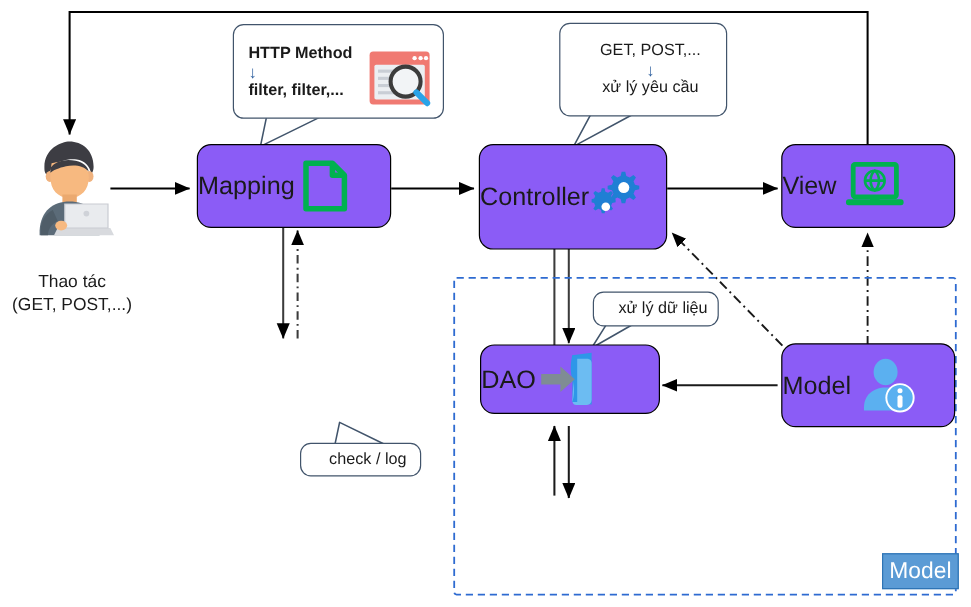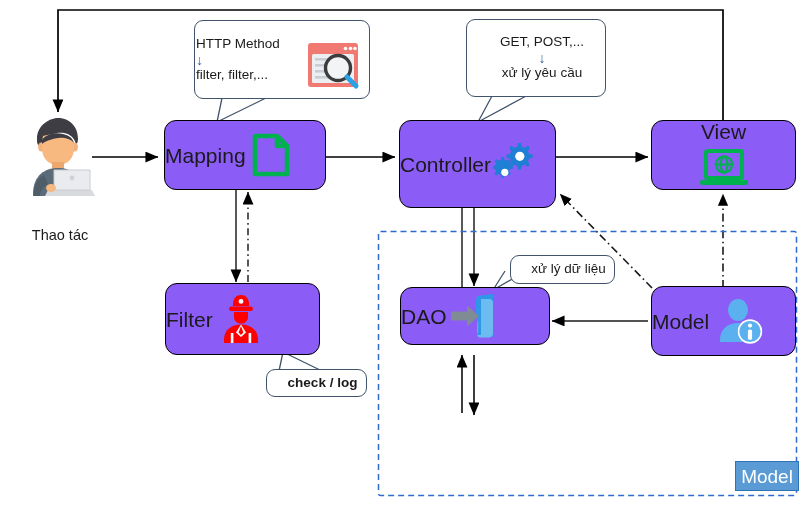--- a/index.html
+++ b/index.html
@@ -10,21 +10,21 @@
 
   .node{position:absolute;box-sizing:border-box;border:1.6px solid #000;
         border-radius:12px;background:#8b5cf6;display:flex;align-items:center;
         gap:6px;}
   .node .lbl{font-size:21px;color:#1a1a1a;line-height:1;white-space:nowrap;}
 
   .callout{position:absolute;box-sizing:border-box;border:1.3px solid #41546b;
            border-radius:9px;background:#fff;display:flex;flex-direction:column;
            align-items:center;justify-content:center;padding-left:12px;}
   .callout .ctxt{font-size:13.5px;color:#1a1a1a;line-height:1.25;white-space:nowrap;}
-  .callout.left-align{align-items:flex-start;padding-left:1px;}
+  .callout.left-align{align-items:flex-start;padding-left:12px;font-weight:bold;}
   .downarrow{color:#2e5f9e;font-size:14px;line-height:1;}
 
   .actor-cap{position:absolute;text-align:center;font-size:14.5px;color:#1a1a1a;
              line-height:1.3;white-space:nowrap;margin-top:20px;}
 
   .modeltag{position:absolute;box-sizing:border-box;background:#5B9BD5;
             border:1.4px solid #2E74B5;display:flex;align-items:center;
             justify-content:center;}
   .modeltag span{font-size:19px;color:#fff;line-height:1;}
 
@@ -144,20 +144,21 @@
 
       <path d="M36,58 L72,58 L72,78 L36,78 Z" fill="#e9ebee" stroke="#c9ccd2" stroke-width="1"></path>
       <circle cx="54" cy="66" r="2.4" fill="#cfd2d8"></circle>
 
       <ellipse cx="33" cy="76" rx="5" ry="4" fill="#f7b980"></ellipse>
     </svg>
   </div>
 
   <div class="actor-cap" style="left:0px;top:206px;width:120px;">
     <div>Thao tác</div>
+    <div>(GET, POST,...)</div>
   </div>
 
   <div class="callout left-align" style="left:194px;top:20px;width:176px;height:79px;">
     <div class="ctxt">HTTP Method</div>
     <div class="downarrow">↓</div>
     <div class="ctxt">filter, filter,...</div>
     <div style="position:absolute;right:8px;top:19px;width:56px;height:50px;">
       <svg viewBox="0 0 56 50" width="56" height="50" class="ico">
         <rect x="3" y="3" width="50" height="44" rx="3" fill="#f07a72"></rect>
         <rect x="7" y="14" width="42" height="29" rx="1.5" fill="#eceff2"></rect>
@@ -173,25 +174,25 @@
       </svg>
     </div>
   </div>
 
   <div class="callout" style="left:466px;top:19px;width:140px;height:78px;">
     <div class="ctxt">GET, POST,...</div>
     <div class="downarrow">↓</div>
     <div class="ctxt">xử lý yêu cầu</div>
   </div>
 
-  <div class="callout" style="left:510px;top:243px;width:105px;height:29px;margin-top:12px;">
+  <div class="callout" style="left:494px;top:243px;width:105px;height:29px;">
     <div class="ctxt">xử lý dữ liệu</div>
   </div>
 
-  <div class="callout" style="left:266px;top:369px;width:101px;height:28px;font-weight:bold;">
+  <div class="callout" style="left:250px;top:369px;width:101px;height:28px;">
     <div class="ctxt">check / log</div>
   </div>
 
   <div class="node" style="left:164px;top:120px;width:162px;height:70px;">
     <span class="lbl">Mapping</span>
     <span style="width:38px;height:44px;display:block;">
       <svg viewBox="0 0 38 44" width="38" height="44" class="ico">
         <path d="M3,3 L25,3 L35,13 L35,41 L3,41 Z" fill="none" stroke="#00B14F" stroke-width="4.6" stroke-linejoin="round"></path>
         <path d="M25,3 L25,13 L35,13" fill="none" stroke="#00B14F" stroke-width="4.6" stroke-linejoin="round"></path>
       </svg>
@@ -211,60 +212,34 @@
           <path d="M31,6 l3.6,0 l1,4.3 l3.4,1.4 l3.7,-2.4 l2.5,2.5 l-2.4,3.7 l1.4,3.4 l4.3,1
                    l0,3.6 l-4.3,1 l-1.4,3.4 l2.4,3.7 l-2.5,2.5 l-3.7,-2.4 l-3.4,1.4 l-1,4.3
                    l-3.6,0 l-1,-4.3 l-3.4,-1.4 l-3.7,2.4 l-2.5,-2.5 l2.4,-3.7 l-1.4,-3.4
                    l-4.3,-1 l0,-3.6 l4.3,-1 l1.4,-3.4 l-2.4,-3.7 l2.5,-2.5 l3.7,2.4 l3.4,-1.4 z" transform="translate(-12,13) scale(0.66)"></path>
           <circle cx="11.8" cy="32.3" r="3.6" fill="#fff"></circle>
         </g>
       </svg>
     </span>
   </div>
 
-  <div class="node" style="left:651px;top:120px;width:145px;height:70px;flex-direction:column;">
+  <div class="node" style="left:651px;top:120px;width:145px;height:70px;">
     <span class="lbl">View</span>
     <span style="width:52px;height:42px;display:block;">
       <svg viewBox="0 0 52 42" width="52" height="42" class="ico">
         <rect x="8" y="3" width="36" height="27" rx="1.5" fill="none" stroke="#00B14F" stroke-width="4"></rect>
         <rect x="2" y="32" width="48" height="5" rx="2.2" fill="#00B14F"></rect>
         <rect x="22" y="30" width="8" height="3" fill="#00B14F"></rect>
         <circle cx="26" cy="16.5" r="8.2" fill="none" stroke="#00B14F" stroke-width="2.2"></circle>
         <path d="M17.8,16.5 h16.4" stroke="#00B14F" stroke-width="2.2"></path>
         <path d="M26,8.3 C21.4,11.6 21.4,21.4 26,24.7 C30.6,21.4 30.6,11.6 26,8.3 Z" fill="none" stroke="#00B14F" stroke-width="2.2"></path>
       </svg>
     </span>
   </div>
 
-  <div class="node" style="left:165px;top:283px;width:155px;height:72px;">
-    <span class="lbl">Filter</span>
-    <span style="width:44px;height:52px;display:block;">
-      <svg viewBox="0 0 44 52" width="44" height="52" class="ico">
-        <g fill="#FF0000">
-
-          <path d="M14,11 C14,5.4 17.4,2 22,2 C26.6,2 30,5.4 30,11 L30,13 L14,13 Z"></path>
-
-          <rect x="10" y="13.4" width="24" height="4.6" rx="2.3"></rect>
-
-          <circle cx="22" cy="8.4" r="2.4" fill="#fff"></circle>
-
-          <path d="M15,19 L29,19 L29,24 C29,28 26,30.6 22,30.6 C18,30.6 15,28 15,24 Z"></path>
-
-          <path d="M22,31.5 C12.4,31.5 5,37 5,46.5 L5,50 L39,50 L39,46.5
-                   C39,37 31.6,31.5 22,31.5 Z"></path>
-        </g>
-
-        <path d="M22,31.5 L17,39.5 L22,44 L27,39.5 Z" fill="#fff"></path>
-        <path d="M22,33 L19.6,39.4 L22,42 L24.4,39.4 Z" fill="#FF0000"></path>
-
-        <rect x="11.8" y="40" width="2.6" height="10" fill="#fff"></rect>
-        <rect x="29.6" y="40" width="2.6" height="10" fill="#fff"></rect>
-      </svg>
-    </span>
-  </div>
 
   <div class="node" style="left:400px;top:287px;width:150px;height:58px;">
     <span class="lbl">DAO</span>
     <span style="width:52px;height:52px;display:block;margin-left:-6px;">
       <svg viewBox="0 0 52 52" width="52" height="52" class="ico">
 
         <path d="M30,6 L46,4 L46,47 L30,45 Z" fill="#2E97E8"></path>
 
         <path d="M32,9 C32,9 40,9 42,9 C45,9 46,10.8 46,13 L46,43
                  C46,45.5 44.6,47.4 42,47.4 L33,47.4 C30.5,47.4 30,45.6 30,43 Z" fill="#6CBCF2"></path>

